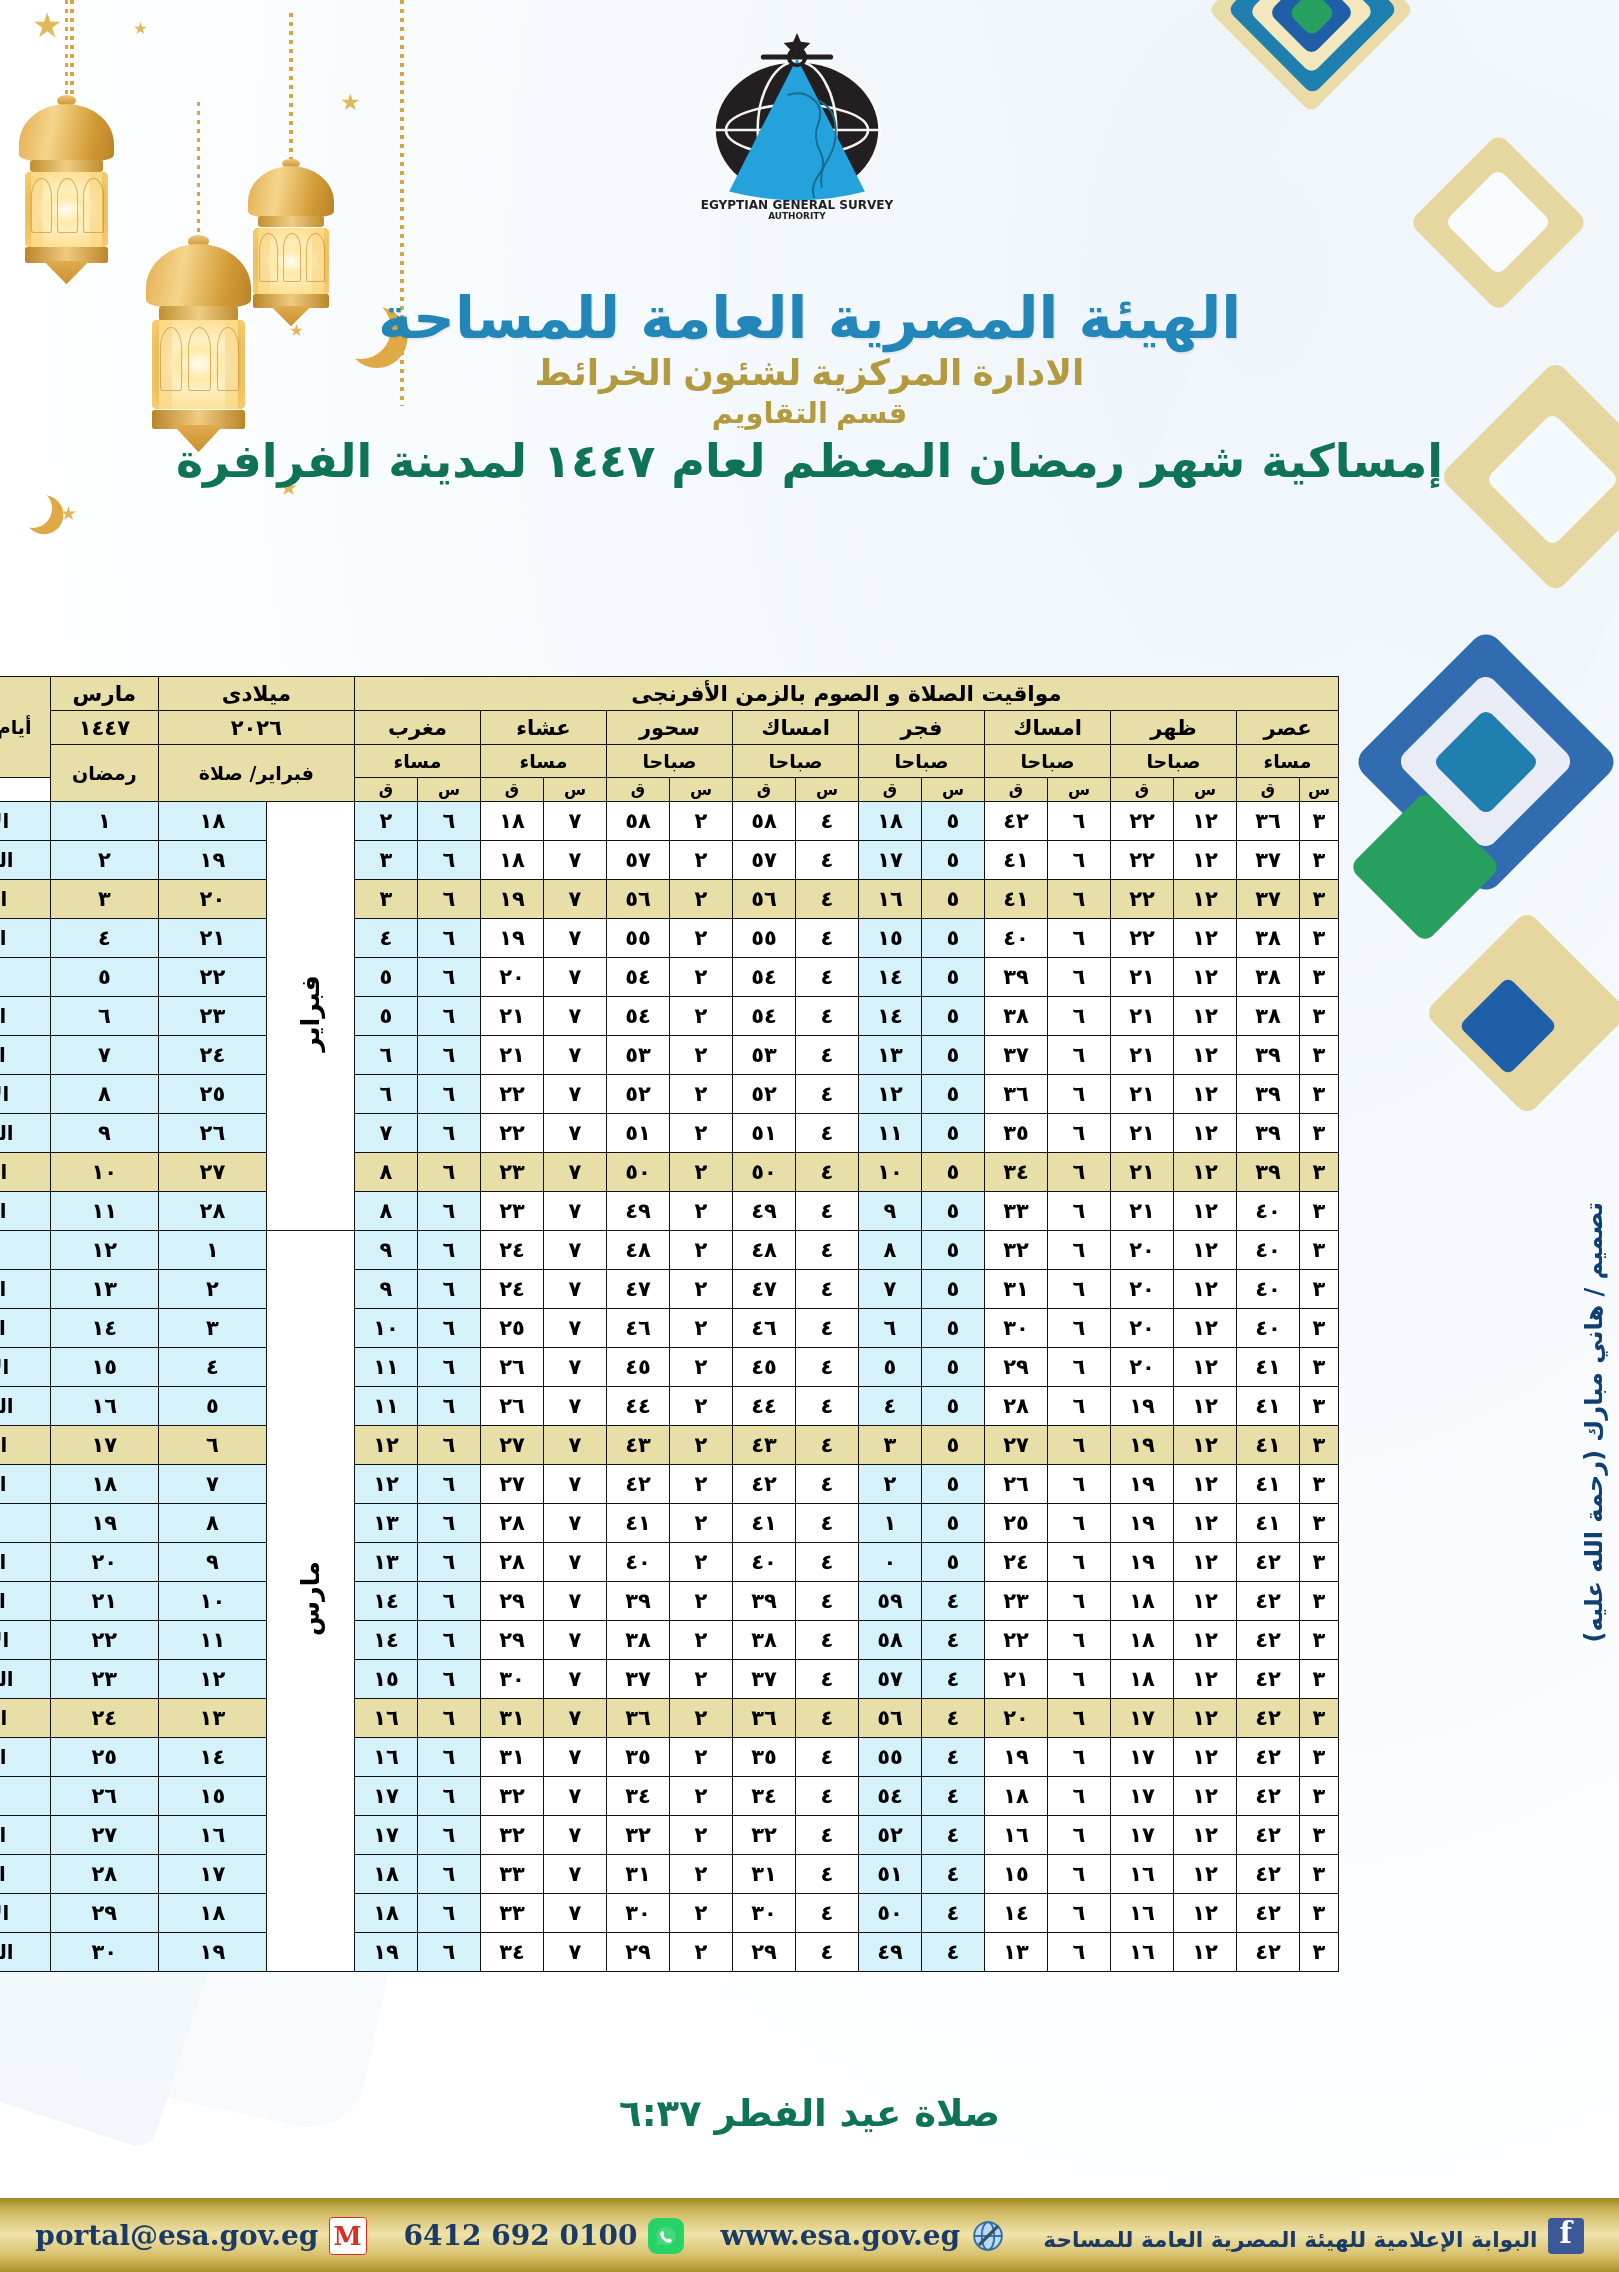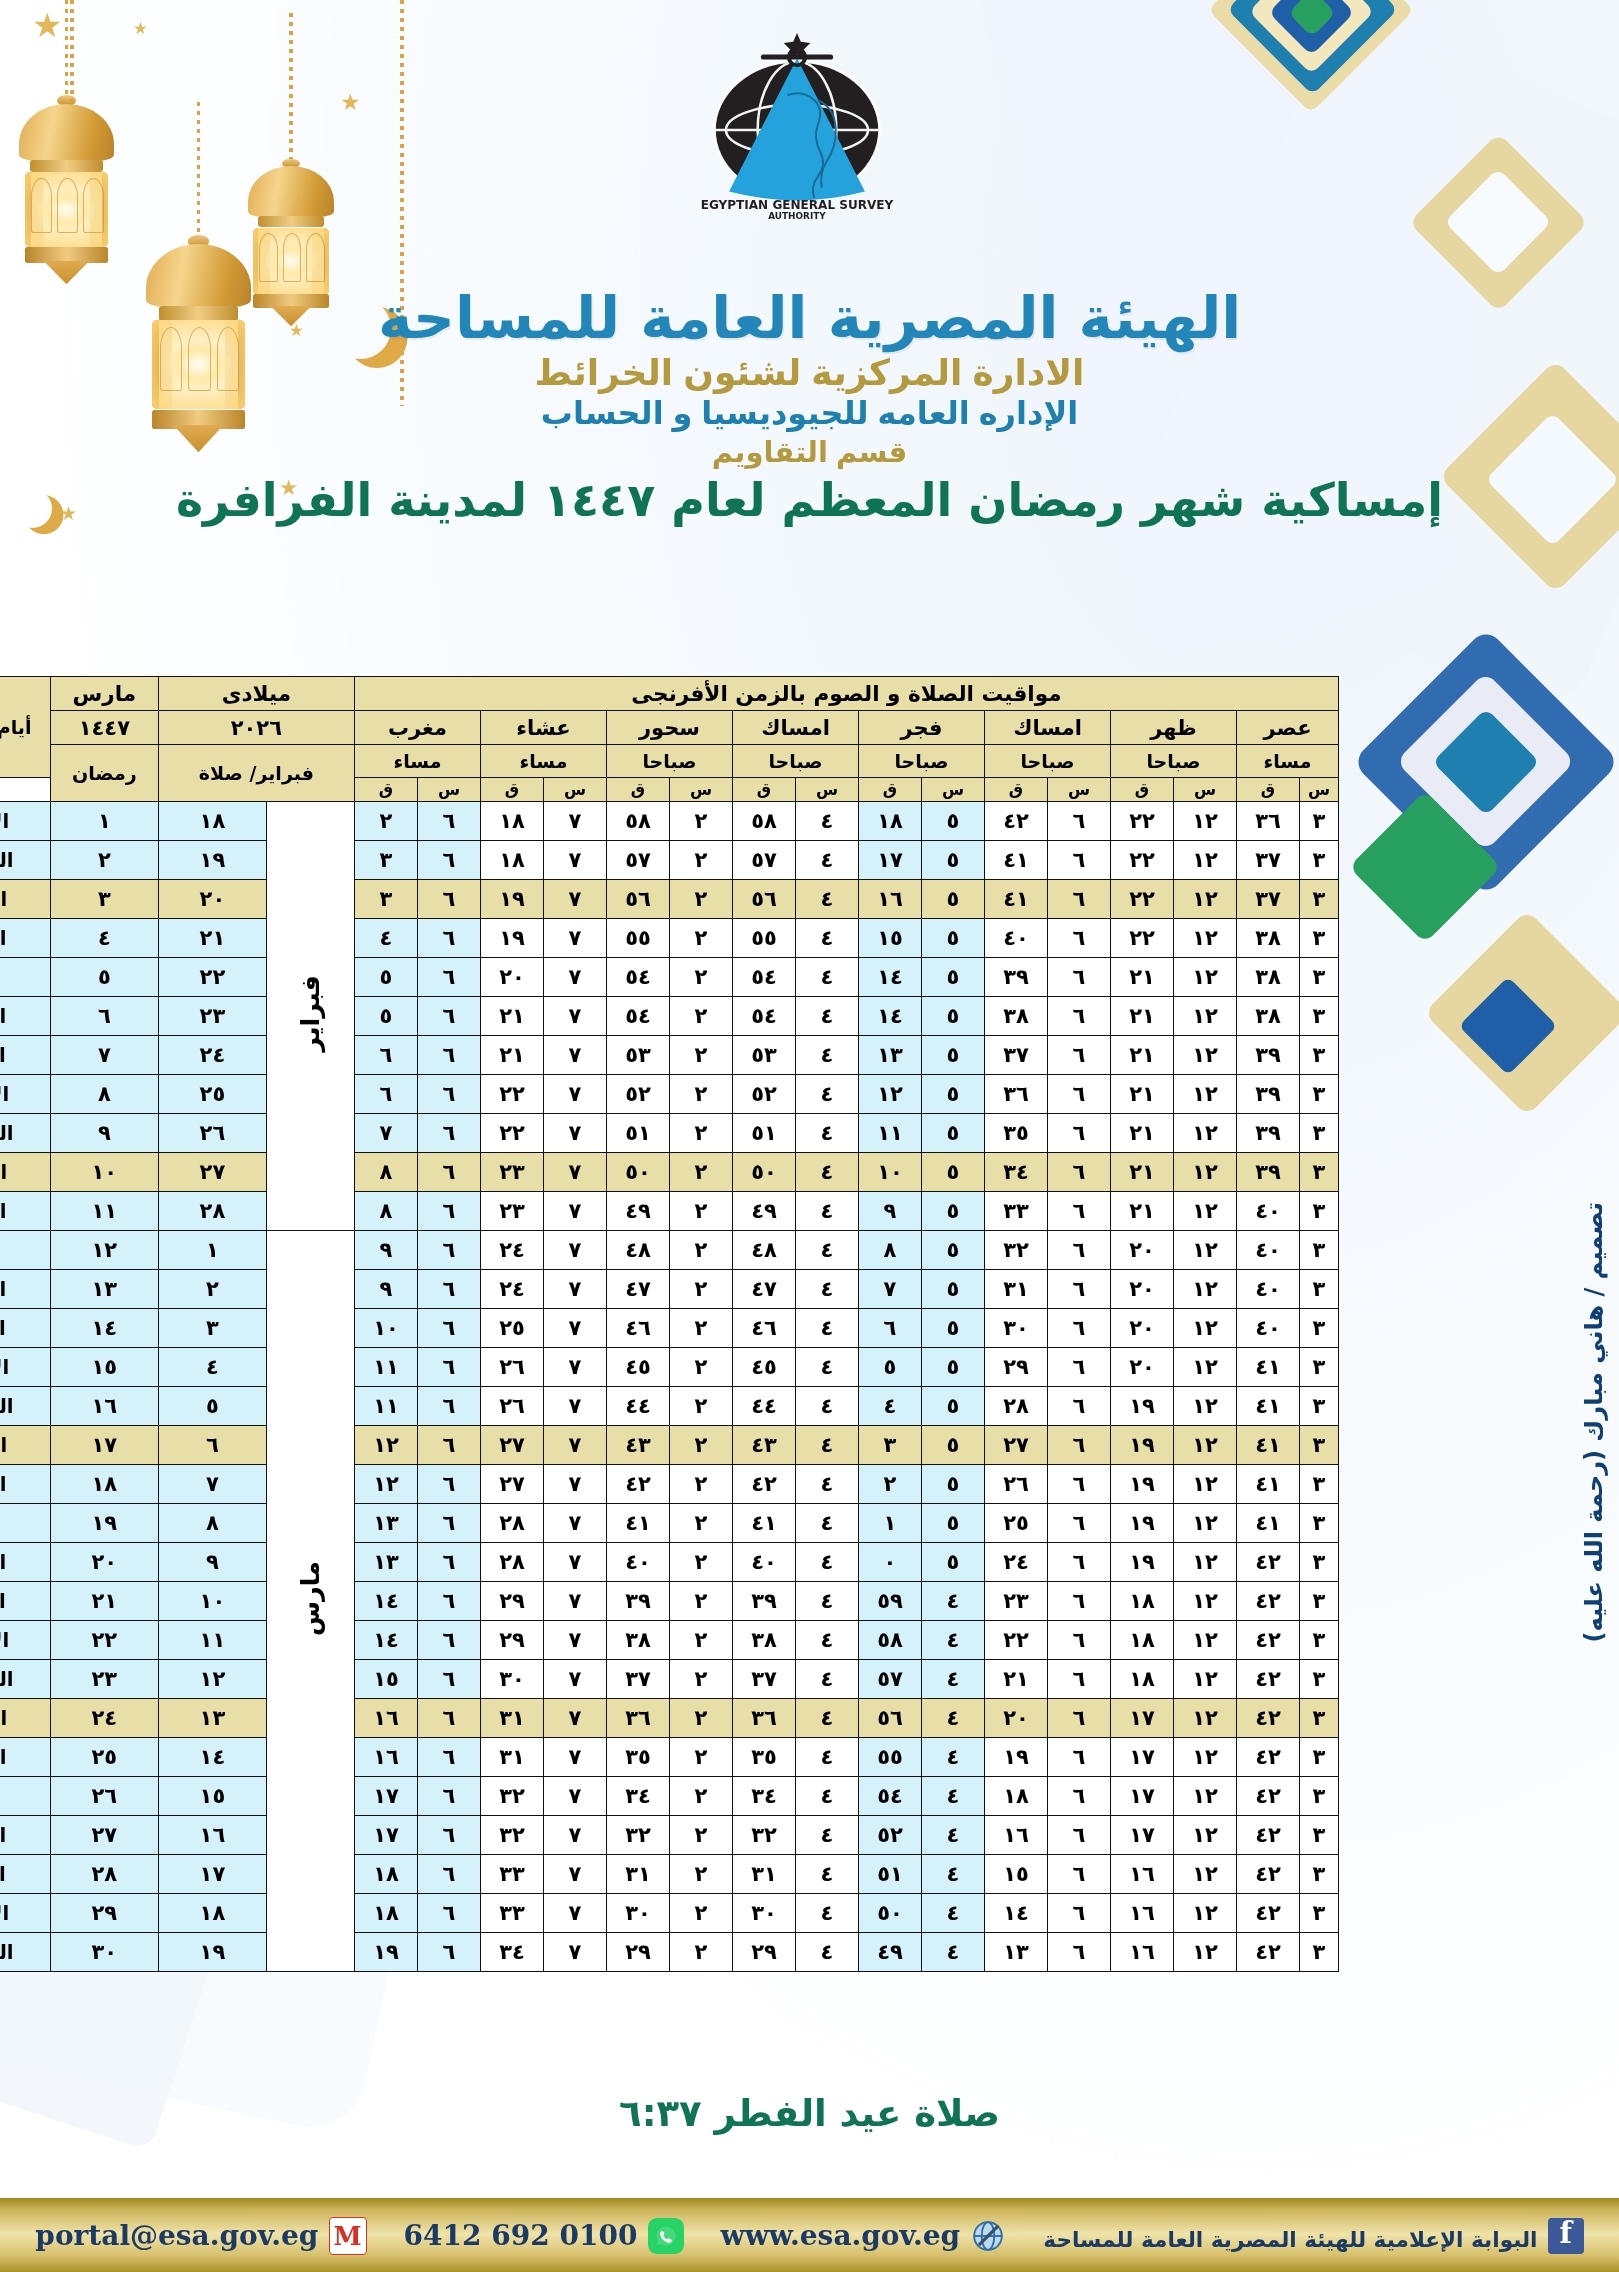--- a/index.html
+++ b/index.html
@@ -242,21 +242,20 @@
         <path d="M165 22 l6 14 15 2 -11 11 3 15 -13 -8 -13 8 3 -15 -11 -11 15 -2z"></path>
       </g>
       <text x="165" y="300" text-anchor="middle" font-family="DejaVu Sans, sans-serif" font-size="19" font-weight="700" fill="#231f20">EGYPTIAN GENERAL SURVEY</text>
       <text x="165" y="316" text-anchor="middle" font-family="DejaVu Sans, sans-serif" font-size="14" font-weight="700" fill="#231f20">AUTHORITY</text>
     </svg>
   </div>
 
   <div class="title-block">
     <div class="t-main">الهيئة المصرية العامة للمساحة</div>
     <div class="t-sub1">الادارة المركزية لشئون الخرائط</div>
-    <div class="t-sub2">الإداره العامه للجيوديسيا و الحساب</div>
     <div class="t-sub3">قسم التقاويم</div>
     <div class="t-head">إمساكية شهر رمضان المعظم لعام ١٤٤٧ لمدينة الفرافرة</div>
   </div>
 
   <div class="tbl-wrap">
     <table class="imsak">
       <colgroup>
         <col style="width:39px">
           <col style="width:63px">
         <col style="width:63px">

